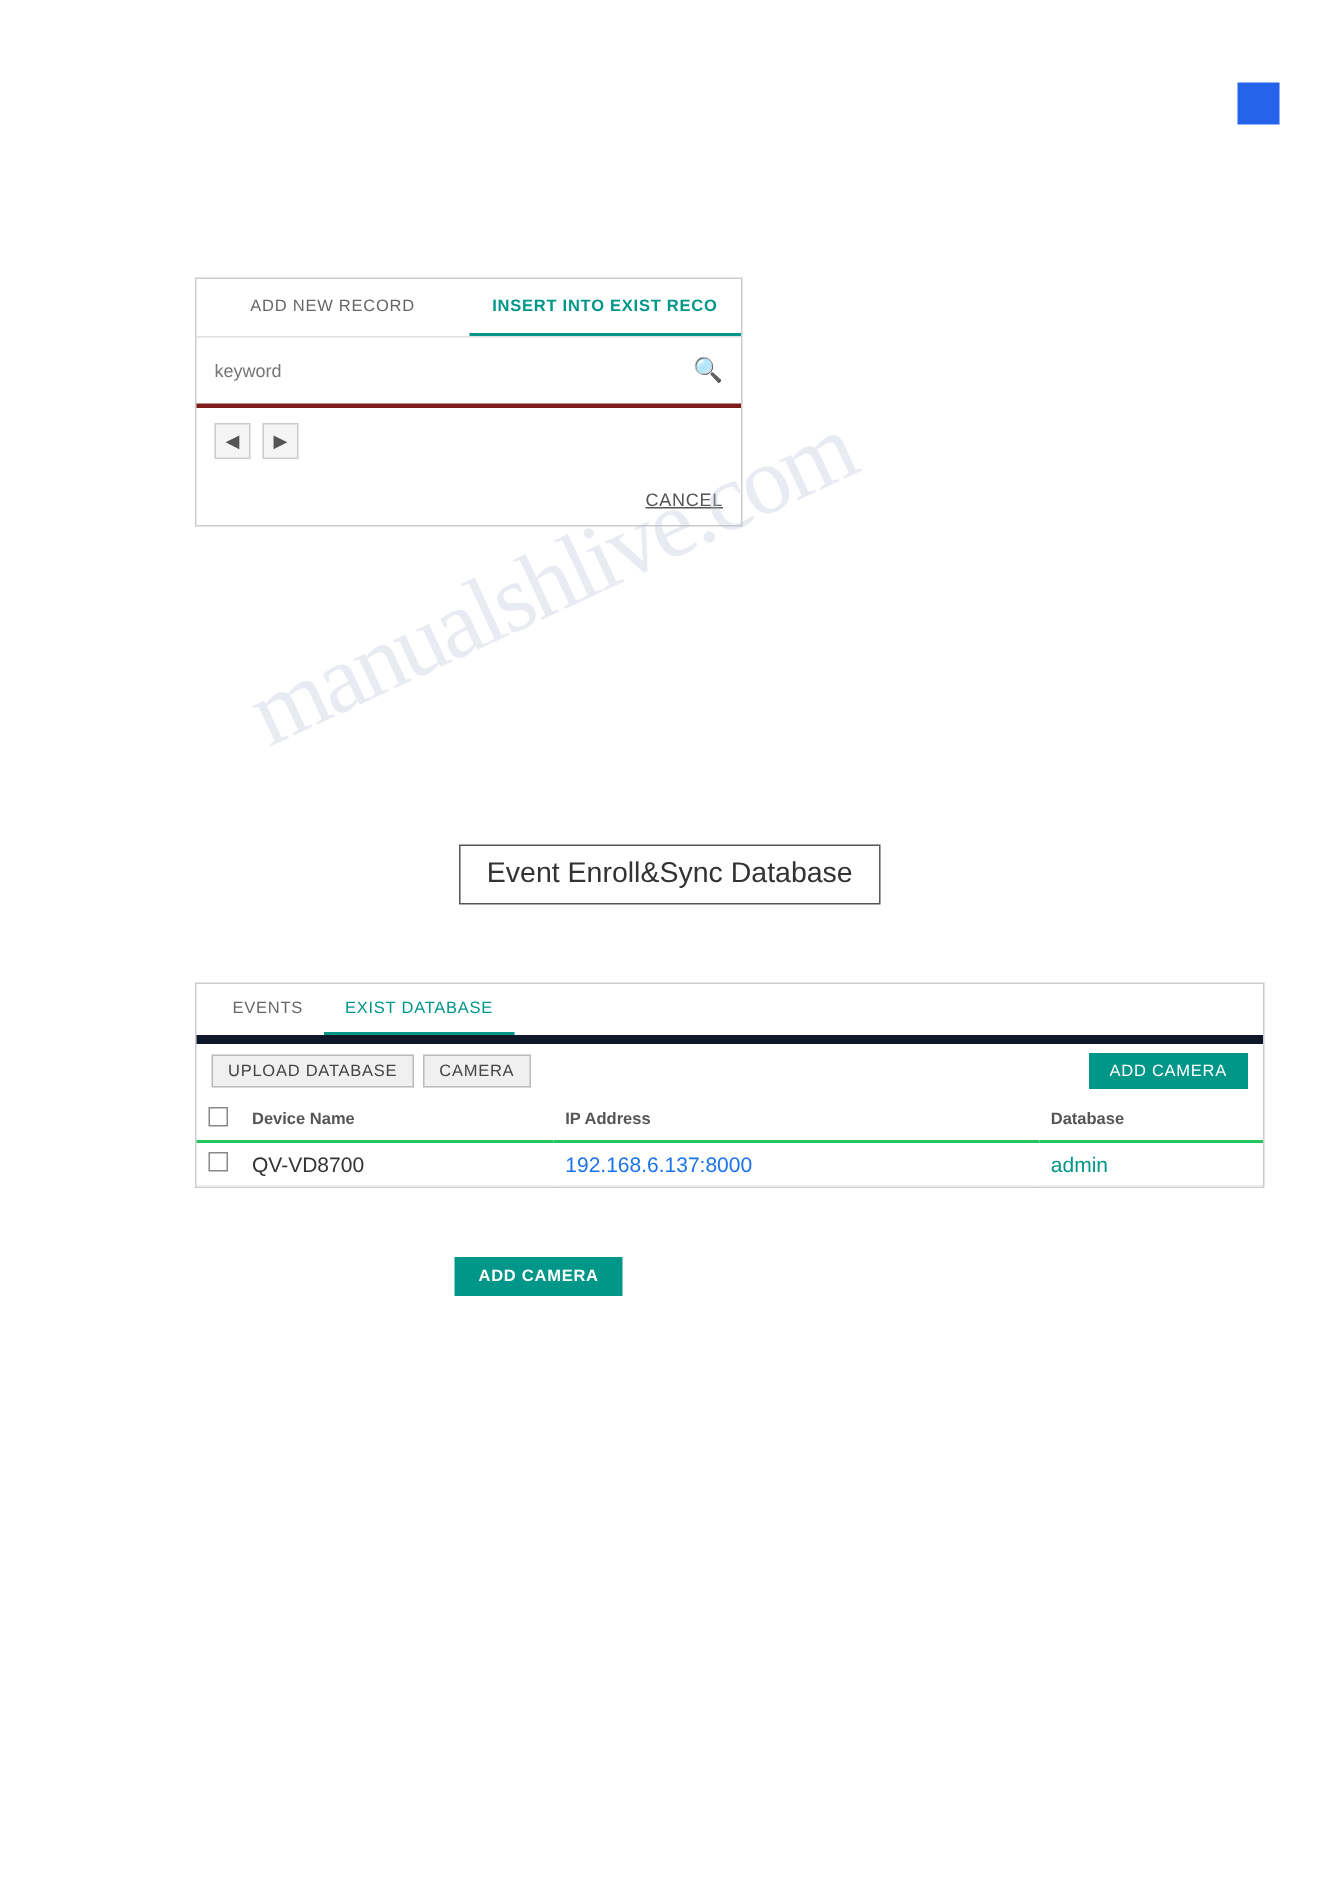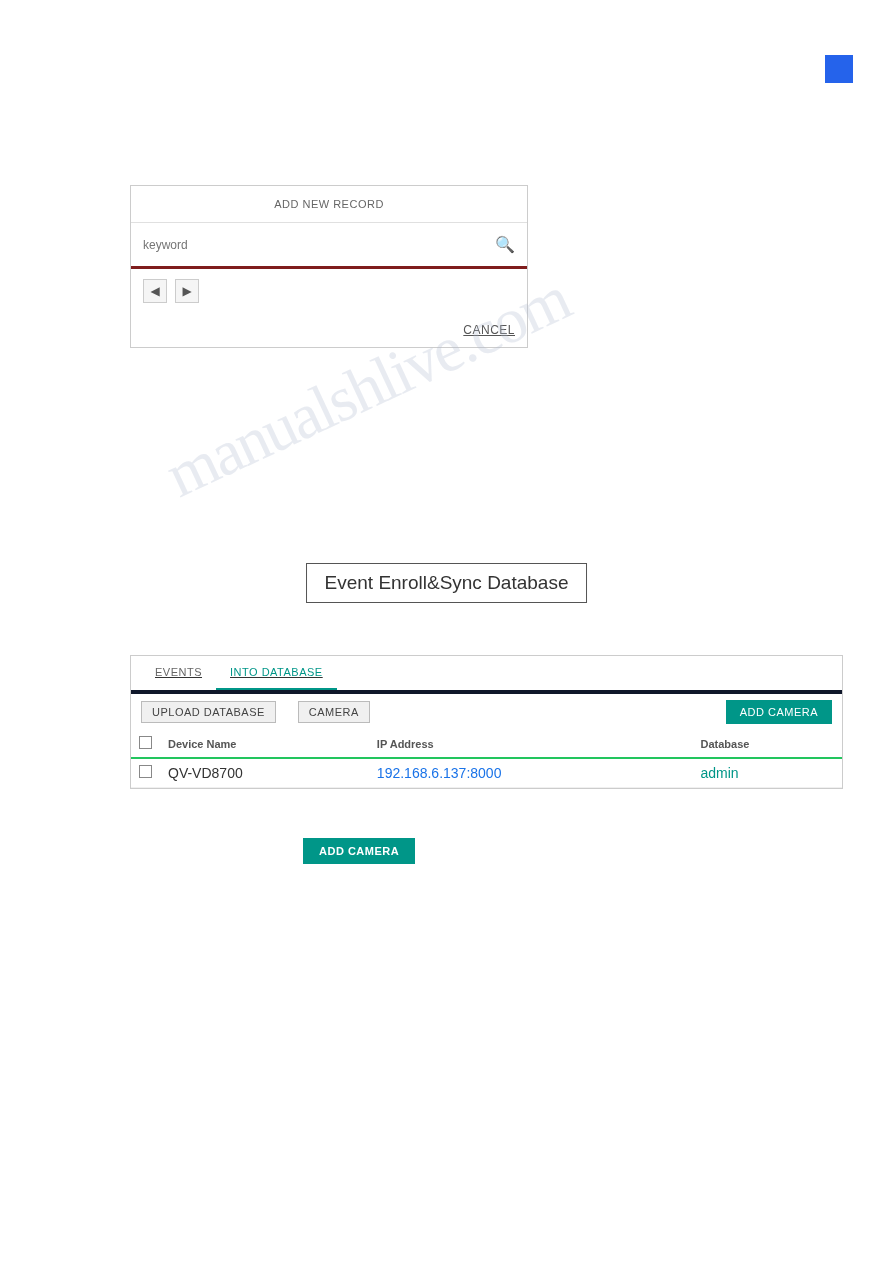--- a/index.html
+++ b/index.html
@@ -21,21 +21,21 @@
       width: 28px;
       height: 28px;
       background: #2563eb;
     }
 
     
     .dialog-panel {
       position: absolute;
       top: 185px;
       left: 130px;
-      width: 398px;
+      width: 365px;
       border: 1px solid #ccc;
       background: #fff;
     }
 
     .dialog-tabs {
       display: flex;
       border-bottom: 1px solid #e0e0e0;
     }
 
     .dialog-tab {
@@ -127,43 +127,42 @@
       position: absolute;
       top: 655px;
       left: 130px;
       right: 50px;
       border: 1px solid #ccc;
       background: #fff;
     }
 
     .table-tabs {
       display: flex;
-      border-bottom: 4px solid #0f172a;
+      border-bottom: 6px solid #0f172a;
       padding: 0 10px;
-      text-decoration: underline;
     }
 
     .table-tab {
       padding: 10px 14px;
       font-size: 11px;
       color: #666;
       cursor: pointer;
       letter-spacing: 0.5px;
     }
 
     .table-tab.active {
       color: #009688;
       border-bottom: 2px solid #009688;
     }
 
     .table-toolbar {
       display: flex;
       align-items: center;
       padding: 6px 10px;
-      gap: 22px;
+      gap: 6px;
     }
 
     .toolbar-btn {
       padding: 4px 10px;
       font-size: 11px;
       border: 1px solid #bbb;
       background: #f0f0f0;
       cursor: pointer;
       color: #444;
       letter-spacing: 0.5px;
@@ -256,20 +255,21 @@
   </style>
 </head>
 <body>
 
 <div class="blue-square"></div>
 
 <div class="dialog-panel">
 
   <div class="dialog-tabs">
     <div class="dialog-tab">ADD NEW RECORD</div>
+    <div class="dialog-tab active">INSERT INTO EXIST RECO</div>
   </div>
 
   <div class="dialog-search-area">
     <input class="dialog-search-input" type="text" placeholder="keyword" style="">
     <span class="search-icon-span">🔍</span>
   </div>
 
   <div class="dialog-pagination">
     <button class="page-btn">◀</button>
     <button class="page-btn">▶</button>
@@ -280,21 +280,21 @@
   </div>
 
 </div>
 
 <div class="section-title">Event Enroll&amp;Sync Database</div>
 
 <div class="table-panel">
 
   <div class="table-tabs">
     <div class="table-tab">EVENTS</div>
-    <div class="table-tab active">INTO DATABASE</div>
+    <div class="table-tab active">EXIST DATABASE</div>
   </div>
 
   <div class="table-toolbar">
     <button class="toolbar-btn">UPLOAD DATABASE</button>
     <button class="toolbar-btn">CAMERA</button>
     <button class="add-camera-btn-teal">ADD CAMERA</button>
   </div>
 
   <table class="data-table">
     <thead>

